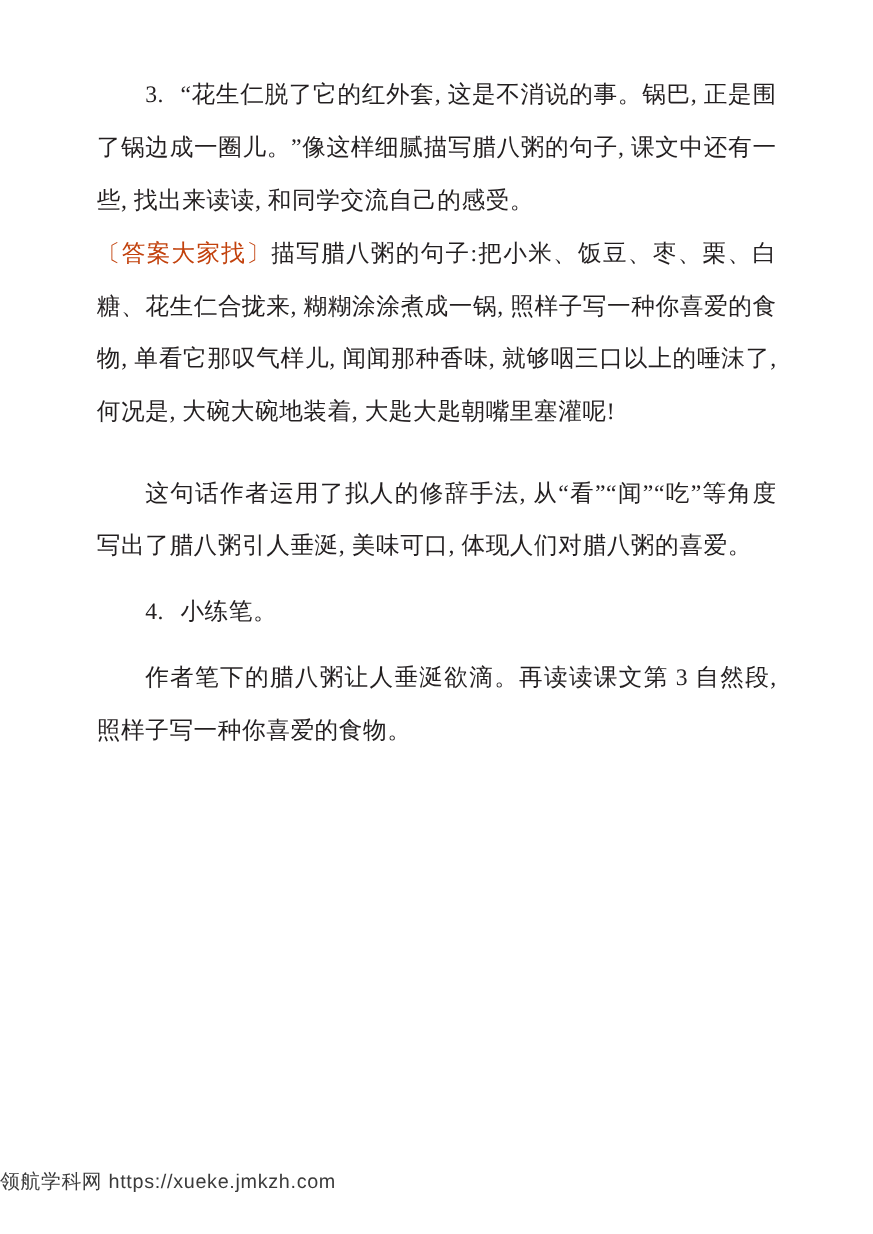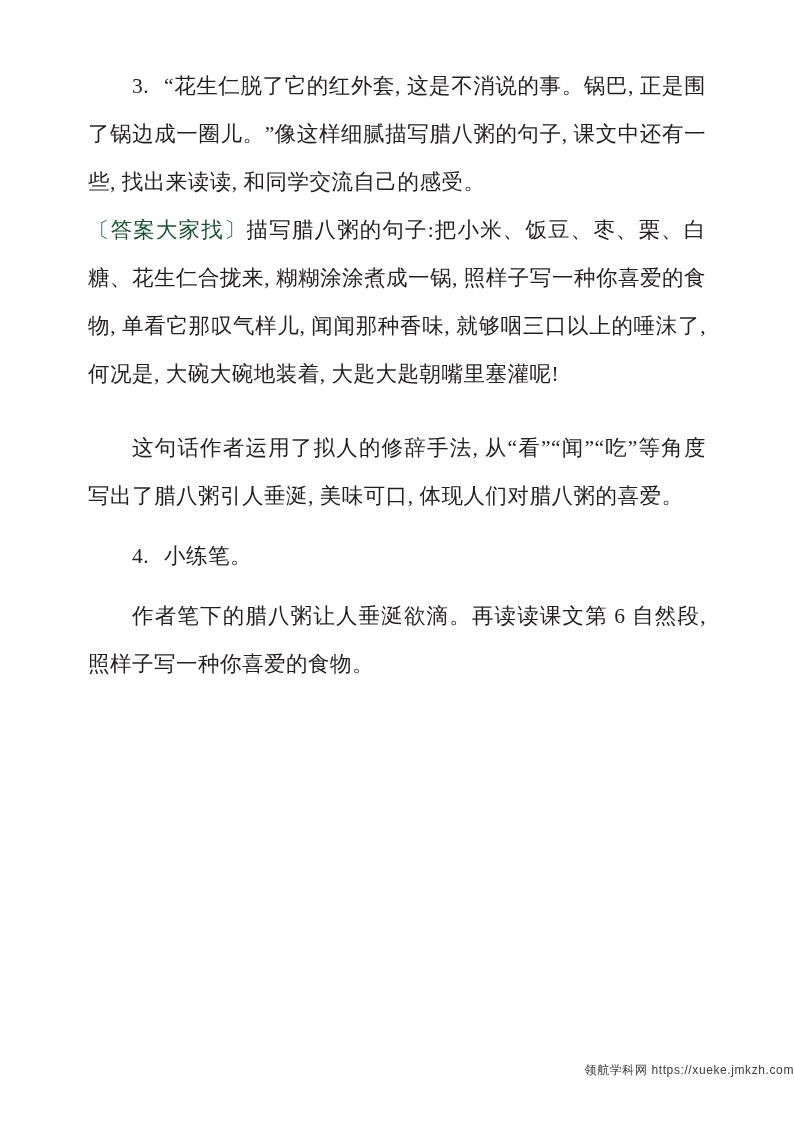--- a/index.html
+++ b/index.html
@@ -43,55 +43,55 @@
   .indent-num {
     text-indent: 22px;
   }
   .gap-small {
     margin-top: 12px;
   }
   .gap-med {
     margin-top: 26px;
   }
   .answer-tag {
-    color: #14532d;
+    color: #c2410c;
     font-family: Liberation Serif, serif;
     white-space: nowrap;
   }
   .num-label {
     display: inline-block;
     width: 54px;
   }
   .footer {
     position: absolute;
     left: 0;
     top: 1062px;
     width: 794px;
-    text-align: right;
-    font-size: 12px;
+    text-align: left;
+    font-size: 18px;
     color: #3b3b3b;
     font-family: "Liberation Sans", sans-serif;
     letter-spacing: 0.6px;
   }
 </style>
 </head>
 <body>
 
 <div class="page">
 
   <div class="content">
 
     <p class="para indent-num"><span class="num-label">3.</span><span>“花生仁脱了它的红外套, 这是不消说的事。锅巴, 正是围了锅边成一圈儿。”像这样细腻描写腊八粥的句子, 课文中还有一些, 找出来读读, 和同学交流自己的感受。</span></p>
 
     <p class="para"><span class="answer-tag">〔答案大家找〕</span><span>描写腊八粥的句子:把小米、饭豆、枣、栗、白糖、花生仁合拢来, 糊糊涂涂煮成一锅, 照样子写一种你喜爱的食物, 单看它那叹气样儿, 闻闻那种香味, 就够咽三口以上的唾沫了, 何况是, 大碗大碗地装着, 大匙大匙朝嘴里塞灌呢!</span></p>
 
     <p class="para indent gap-med">这句话作者运用了拟人的修辞手法, 从“看”“闻”“吃”等角度写出了腊八粥引人垂涎, 美味可口, 体现人们对腊八粥的喜爱。</p>
 
     <p class="para indent-num gap-small"><span class="num-label">4.</span><span>小练笔。</span></p>
 
-    <p class="para indent gap-small">作者笔下的腊八粥让人垂涎欲滴。再读读课文第 6 自然段, 照样子写一种你喜爱的食物。</p>
+    <p class="para indent gap-small">作者笔下的腊八粥让人垂涎欲滴。再读读课文第 3 自然段, 照样子写一种你喜爱的食物。</p>
 
 
   </div>
 
   <div class="footer">领航学科网 https://xueke.jmkzh.com</div>
 
 </div>
 
 </body></html>

